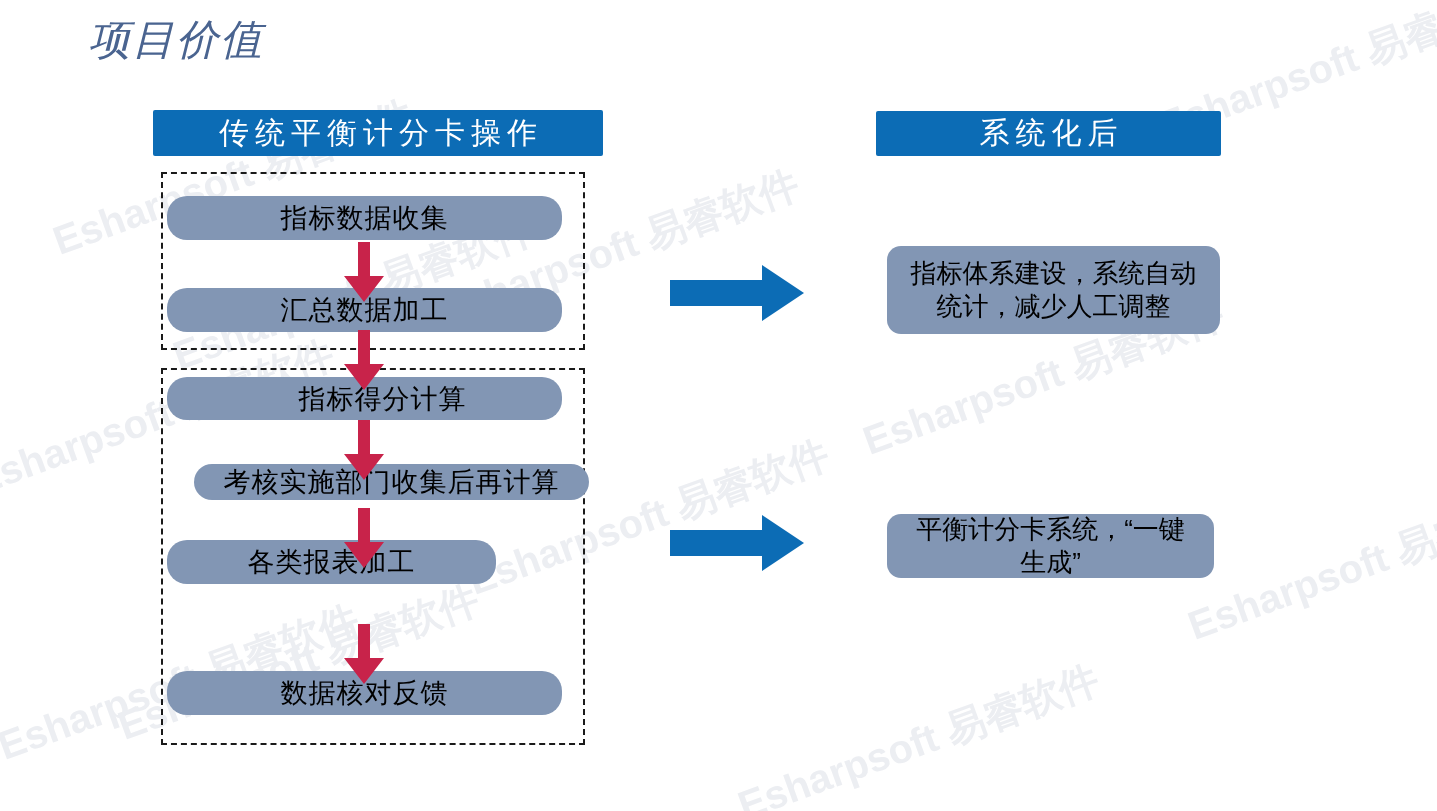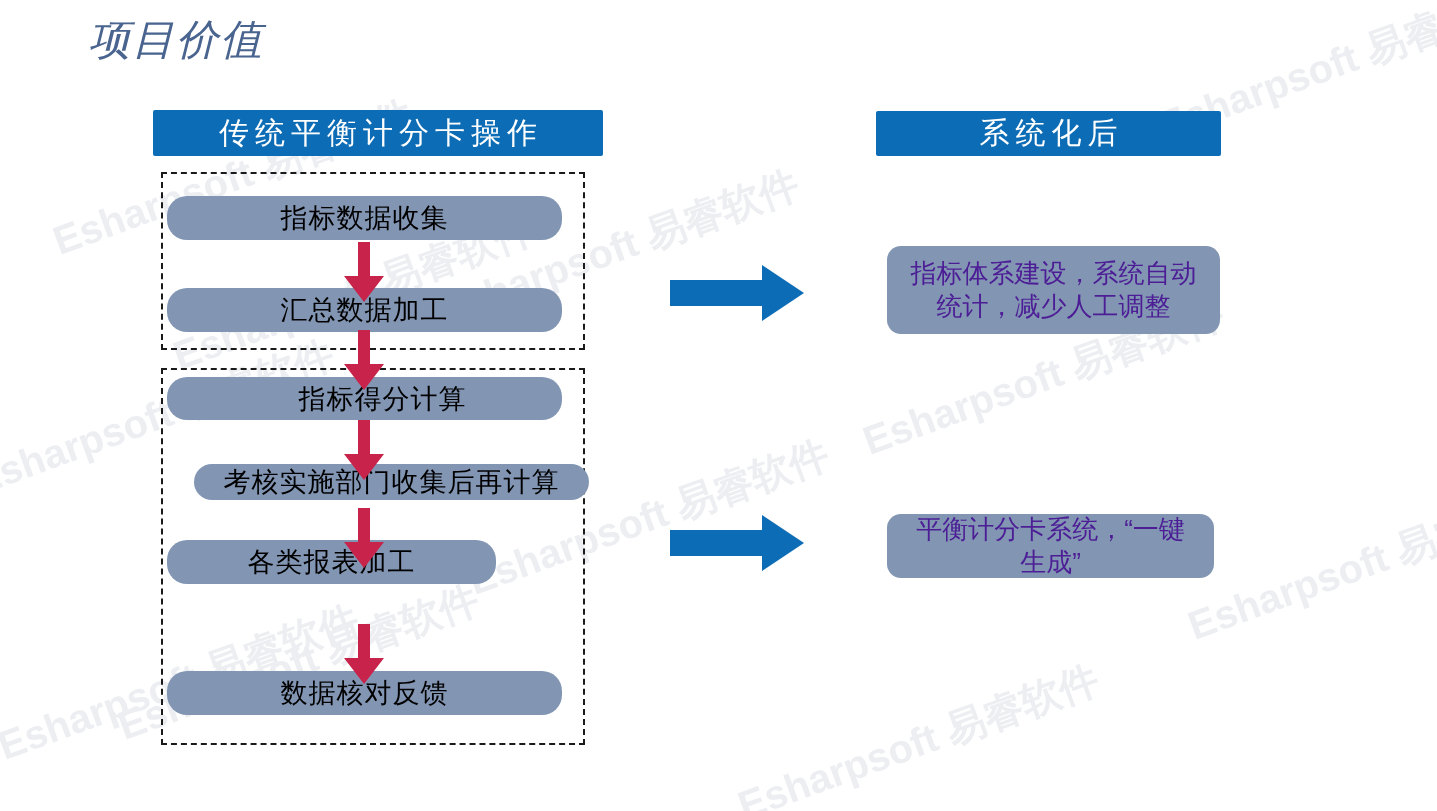--- a/index.html
+++ b/index.html
@@ -120,21 +120,21 @@
     pointer-events: none;
   }
   #arrow-r1 { left: 670px; top: 263px; width: 136px; height: 60px; }
   #arrow-r2 { left: 670px; top: 513px; width: 136px; height: 60px; }
 
   
   .result-box {
     position: absolute;
     background: #8296b4;
     border-radius: 14px;
-    color: #4c1d95;
+    color: #000000;
     display: flex;
     align-items: center;
     justify-content: center;
     font-size: 26px;
     line-height: 1.28;
     text-align: center;
     padding: 4px 20px;
     z-index: 6;
   }
   #result-1 { left: 887px; top: 246px; width: 333px; height: 88px; }

